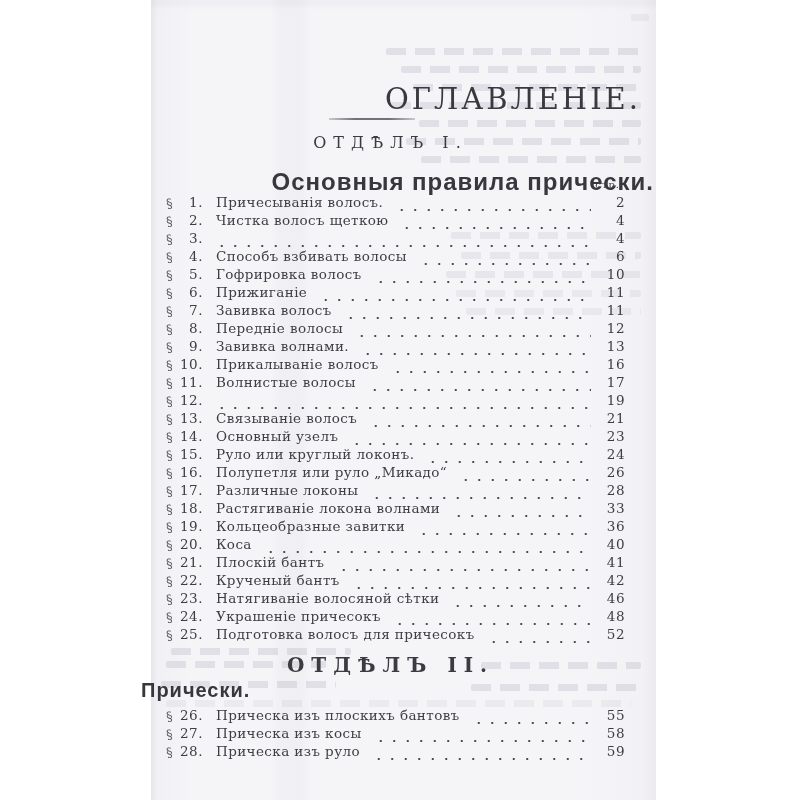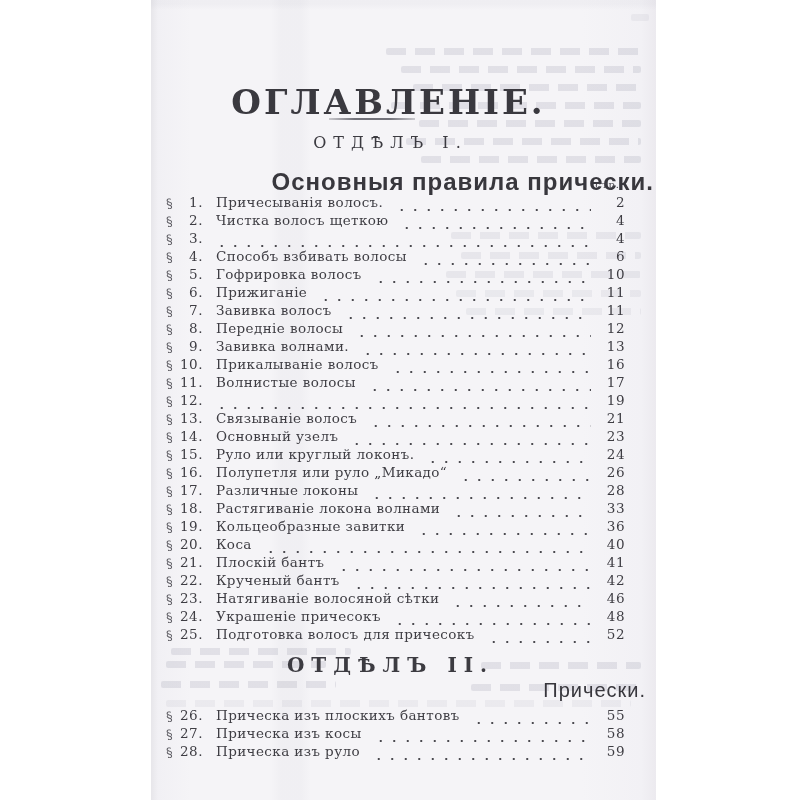--- a/index.html
+++ b/index.html
@@ -15,22 +15,22 @@
   }
   .scan-page::before{ 
     content:"";position:absolute;inset:0;
     background:
       linear-gradient(90deg,transparent 0 120px,rgba(120,120,140,0.04) 130px 150px,transparent 160px 100%),
       linear-gradient(180deg,rgba(130,130,150,0.05) 0 4px,transparent 10px 100%);
     pointer-events:none;
   }
   
   .doc-title{
-    position:absolute;top:82px;left:-15px;width:505px;text-align:center;
-    font-size:34px;letter-spacing:3px;color:#3a393f;font-weight:700;white-space:nowrap;
+    position:absolute;top:82px;left:-15px;width:505px;text-align:right;
+    font-size:29px;letter-spacing:3px;color:#3a393f;font-weight:400;white-space:nowrap;
   }
   .title-rule{
     position:absolute;top:118px;left:178px;width:86px;height:2px;
     background:linear-gradient(90deg,rgba(70,70,80,.25),rgba(70,70,80,.75) 30%,rgba(70,70,80,.75) 70%,rgba(70,70,80,.25));
   }
   .section-heading-1{
     position:absolute;top:133px;left:-13px;width:505px;text-align:center;
     font-size:16px;font-weight:400;letter-spacing:7px;color:#3c3b41;white-space:nowrap;
   }
   .section-subheading-1{
@@ -40,23 +40,23 @@
   }
   .page-col-label{
     position:absolute;top:179px;left:4px;width:465px;text-align:right;
     font-size:10px;color:#46454b;letter-spacing:1px;
   }
   .section-heading-2{
     position:absolute;top:653px;left:-13px;width:505px;text-align:center;
     font-size:20px;font-weight:700;letter-spacing:7px;color:#3c3b41;white-space:nowrap;
   }
   .section-subheading-2{
-    position:absolute;top:679px;left:-10px;width:505px;text-align:right;
+    position:absolute;top:679px;left:-10px;width:505px;text-align:left;
     font-family:"Liberation Sans", sans-serif;
-    font-size:20px;font-weight:400;letter-spacing:1px;color:#38373d;white-space:nowrap;
+    font-size:20px;font-weight:700;letter-spacing:1px;color:#38373d;white-space:nowrap;
   }
   
   .toc-list{position:absolute;left:0;width:505px;}
   #toc-list-1{top:194px;}
   #toc-list-2{top:707px;}
   .toc-row{
     display:flex;align-items:baseline;height:18px;
     font-size:13.5px;color:#3e3d43;white-space:nowrap;
   }
   .toc-row .mark{

